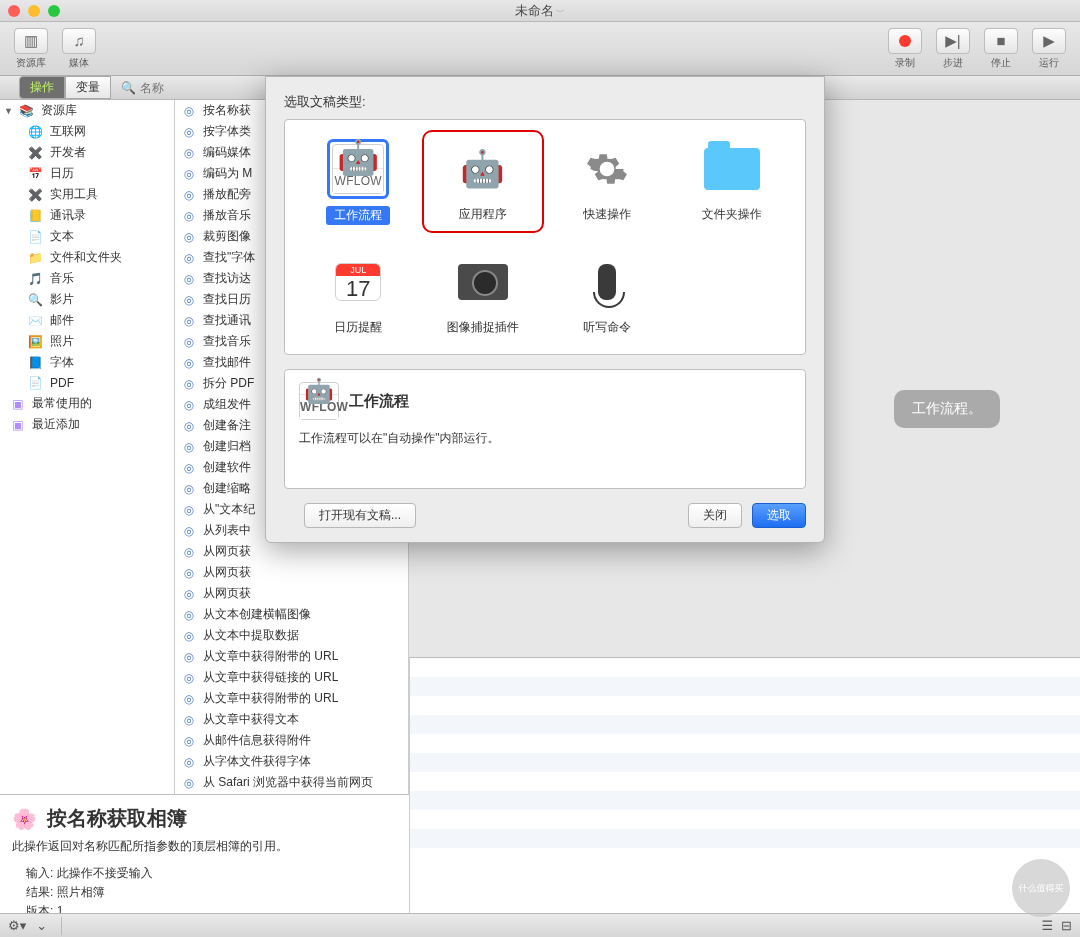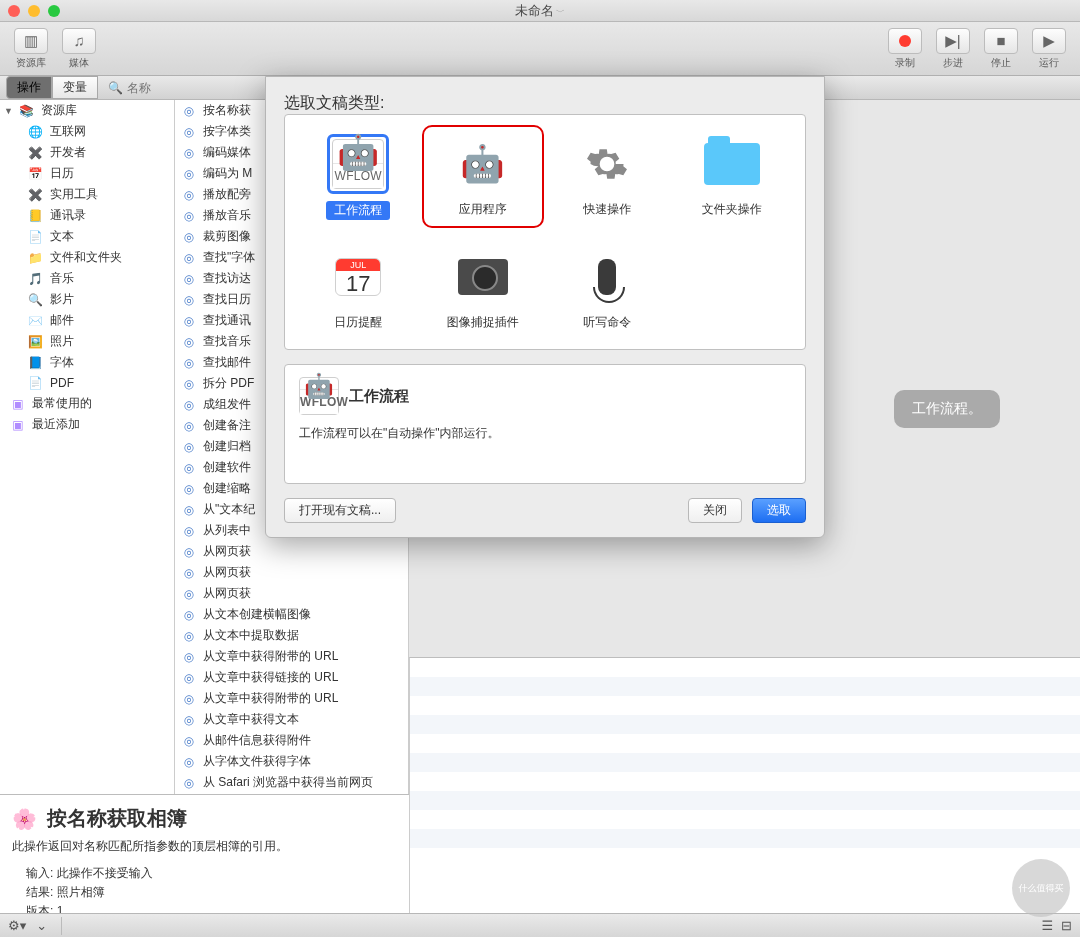--- a/index.html
+++ b/index.html
@@ -20,21 +20,21 @@
 .toolbar-icon { width: 34px; height: 26px; background: linear-gradient(#fdfdfd,#e5e5e5); border: 1px solid #bcbcbc; border-radius: 4px; display: flex; align-items: center; justify-content: center; font-size: 15px; color: #666; }
 .toolbar-label { font-size: 10px; color: #5a5a5a; margin-top: 2px; }
 .toolbar-spacer { flex: 1; }
 .record-dot { width: 12px; height: 12px; background: #ff3b30; border-radius: 50%; }
 
 
 .tabbar { height: 24px; background: linear-gradient(#e9e9e9,#d2d2d2); border-bottom: 1px solid #b7b7b7; display: flex; align-items: center; padding: 0 6px; gap: 0; }
 .tab-btn { padding: 2px 10px; font-size: 12px; border: 1px solid #a8a8a8; background: linear-gradient(#fdfdfd,#e7e7e7); cursor: default; }
 .tab-btn:first-child { border-radius: 4px 0 0 4px; }
 .tab-btn:last-of-type { border-radius: 0 4px 4px 0; border-left: none; }
-.tab-btn.active { background: #6f6f6f; color: #000000; }
+.tab-btn.active { background: #6f6f6f; color: #bef264; margin-left: 13px; }
 .search-wrap { flex: 1; margin-left: 10px; display: flex; align-items: center; }
 .search-icon { color: #999; margin-right: 4px; font-size: 12px; }
 .search-input { flex: 1; border: none; background: transparent; font-size: 12px; color: #888; outline: none; }
 
 
 .main { display: flex; position: absolute; top: 100px; bottom: 24px; left: 0; right: 0; }
 .sidebar-left { width: 175px; background: #fff; border-right: 1px solid #ccc; overflow-y: auto; }
 .lib-item, .lib-header { display: flex; align-items: center; padding: 2px 6px 2px 10px; font-size: 12px; color: #333; gap: 6px; cursor: default; }
 .lib-header { padding-left: 4px; font-weight: 400; }
 .lib-header .disclosure { font-size: 9px; color: #666; }
@@ -63,39 +63,39 @@
 .info-row b { font-weight: 400; color: #333; }
 
 
 .statusbar { position: absolute; bottom: 0; left: 0; right: 0; height: 24px; background: linear-gradient(#eaeaea,#d6d6d6); border-top: 1px solid #b7b7b7; display: flex; align-items: center; padding: 0 8px; gap: 10px; }
 .status-seg { font-size: 13px; color: #555; }
 .status-div { width: 1px; height: 18px; background: #bbb; margin: 0 4px; }
 .status-right { margin-left: auto; display: flex; gap: 8px; }
 
 
 .modal { position: absolute; left: 265px; top: 76px; width: 560px; background: #ececec; border: 1px solid #b5b5b5; border-radius: 0 0 6px 6px; box-shadow: 0 8px 30px rgba(0,0,0,0.35); padding: 16px 18px 14px; z-index: 20; }
-.modal-title { font-size: 16px; }
+.modal-title { font-size: 13px; margin-bottom: 8px; }
 .type-grid { background: #fff; border: 1px solid #c0c0c0; border-radius: 4px; padding: 14px 16px; display: grid; grid-template-columns: repeat(4, 1fr); gap: 18px 10px; }
 .type-item { display: flex; flex-direction: column; align-items: center; gap: 6px; cursor: default; padding: 4px; border-radius: 6px; }
 .type-item.highlight { outline: 2px solid #e10000; outline-offset: 2px; }
 .type-icon { width: 62px; height: 62px; display: flex; align-items: center; justify-content: center; font-size: 36px; }
 .type-label { font-size: 12px; text-align: center; }
 .type-label.selected { background: #3478f6; color: #fff; padding: 1px 8px; border-radius: 3px; }
 .wflow-badge { width: 52px; height: 50px; background: #fff; border: 1px solid #cfcfcf; border-radius: 4px; display: flex; flex-direction: column; align-items: center; justify-content: flex-end; font-size: 8px; color: #666; position: relative; }
 .wflow-badge .robot { position: absolute; top: -8px; font-size: 34px; }
 .wflow-badge .tag { background: #fff; border-top: 1px solid #e6e6e6; width: 100%; text-align: center; padding: 5px 0; font-size: 12px; letter-spacing: 0.3px; }
 .wflow-sel { border: 3px solid #3478f6; border-radius: 6px; padding: 2px; }
 
 .modal-desc { background: #fff; border: 1px solid #c0c0c0; border-radius: 4px; margin-top: 14px; padding: 12px 14px; min-height: 120px; }
 .modal-desc-title { font-size: 15px; font-weight: 600; display: flex; align-items: center; gap: 10px; margin-bottom: 10px; }
 .modal-desc-text { font-size: 12px; color: #333; }
 .modal-desc .wflow-badge { width: 40px; height: 38px; }
 .modal-desc .wflow-badge .robot { font-size: 24px; top: -6px; }
 
-.modal-buttons { display: flex; margin-top: 14px; align-items: center; }
+.modal-buttons { display: flex; margin-top: 14px; align-items: center; margin-left: 20px; }
 .btn { padding: 3px 14px; font-size: 12px; background: linear-gradient(#fff,#efefef); border: 1px solid #b8b8b8; border-radius: 4px; cursor: default; }
 .btn.primary { background: linear-gradient(#5aa0ff,#1d6ef2); color: #fff; border-color: #1a5fd0; }
 .modal-buttons .spacer { flex: 1; }
 .modal-buttons .btn + .btn { margin-left: 10px; }
 
 
 .canvas-hint { position: absolute; top: 290px; right: 80px; background: rgba(120,120,120,0.55); color: #fff; padding: 10px 18px; border-radius: 10px; font-size: 14px; }
 
 
 .watermark { position: absolute; right: 10px; bottom: 20px; width: 58px; height: 58px; border-radius: 50%; background: rgba(190,190,190,0.6); display: flex; align-items: center; justify-content: center; color: #fff; font-size: 9px; text-align: center; line-height: 1; z-index: 40; }

